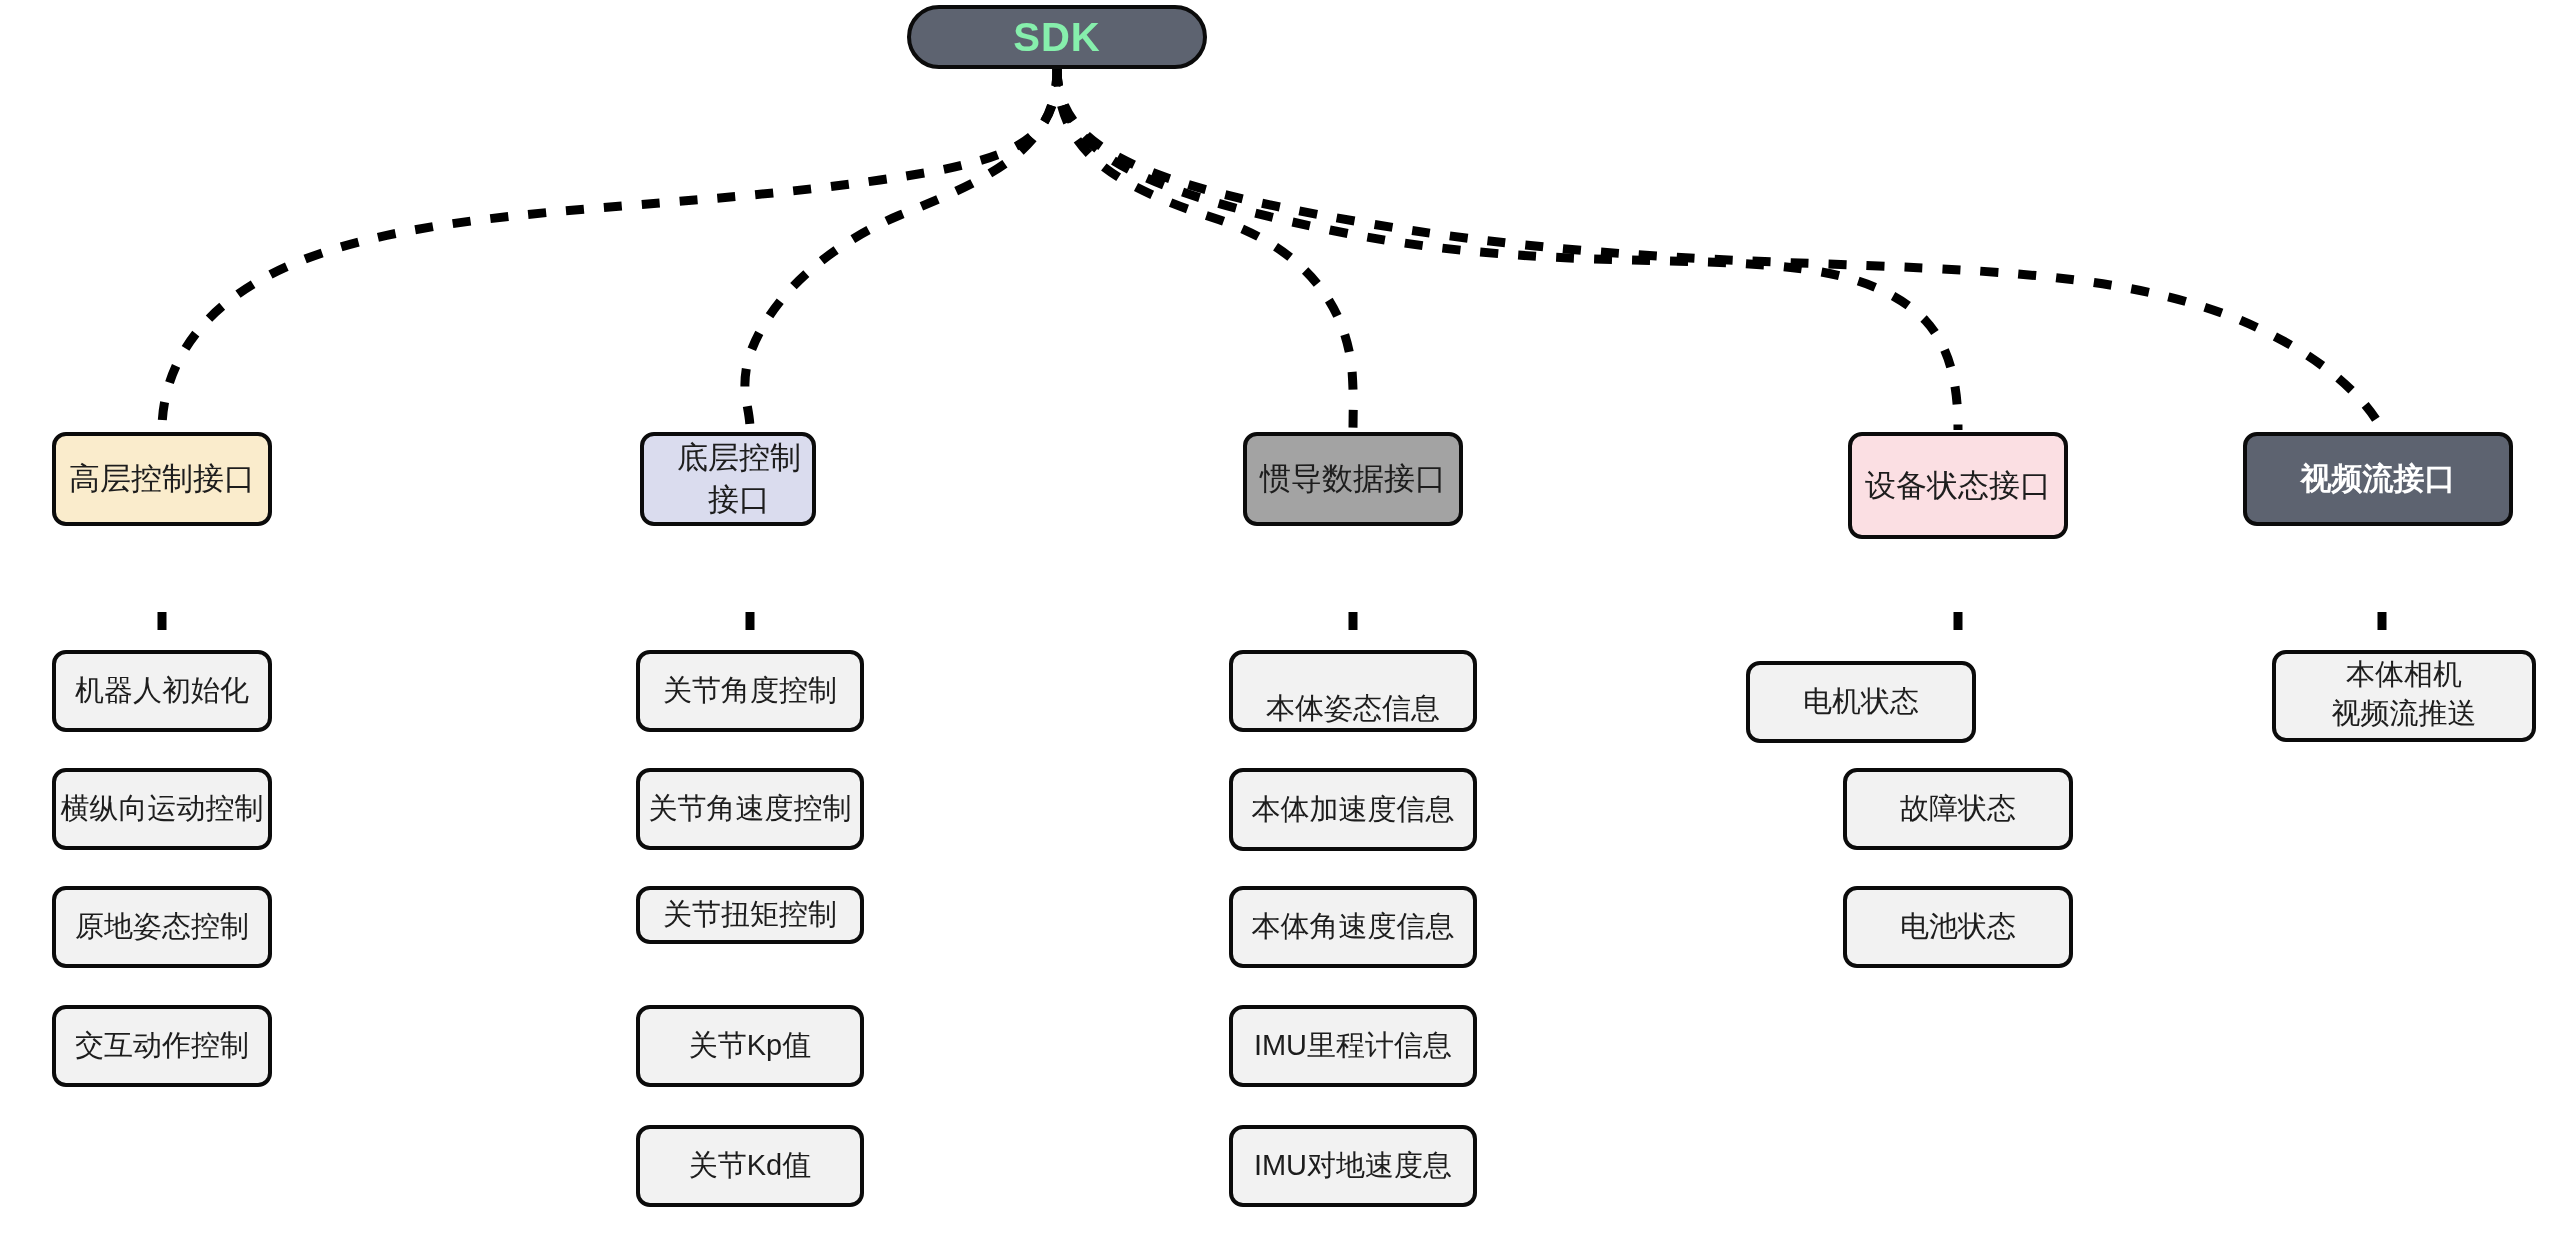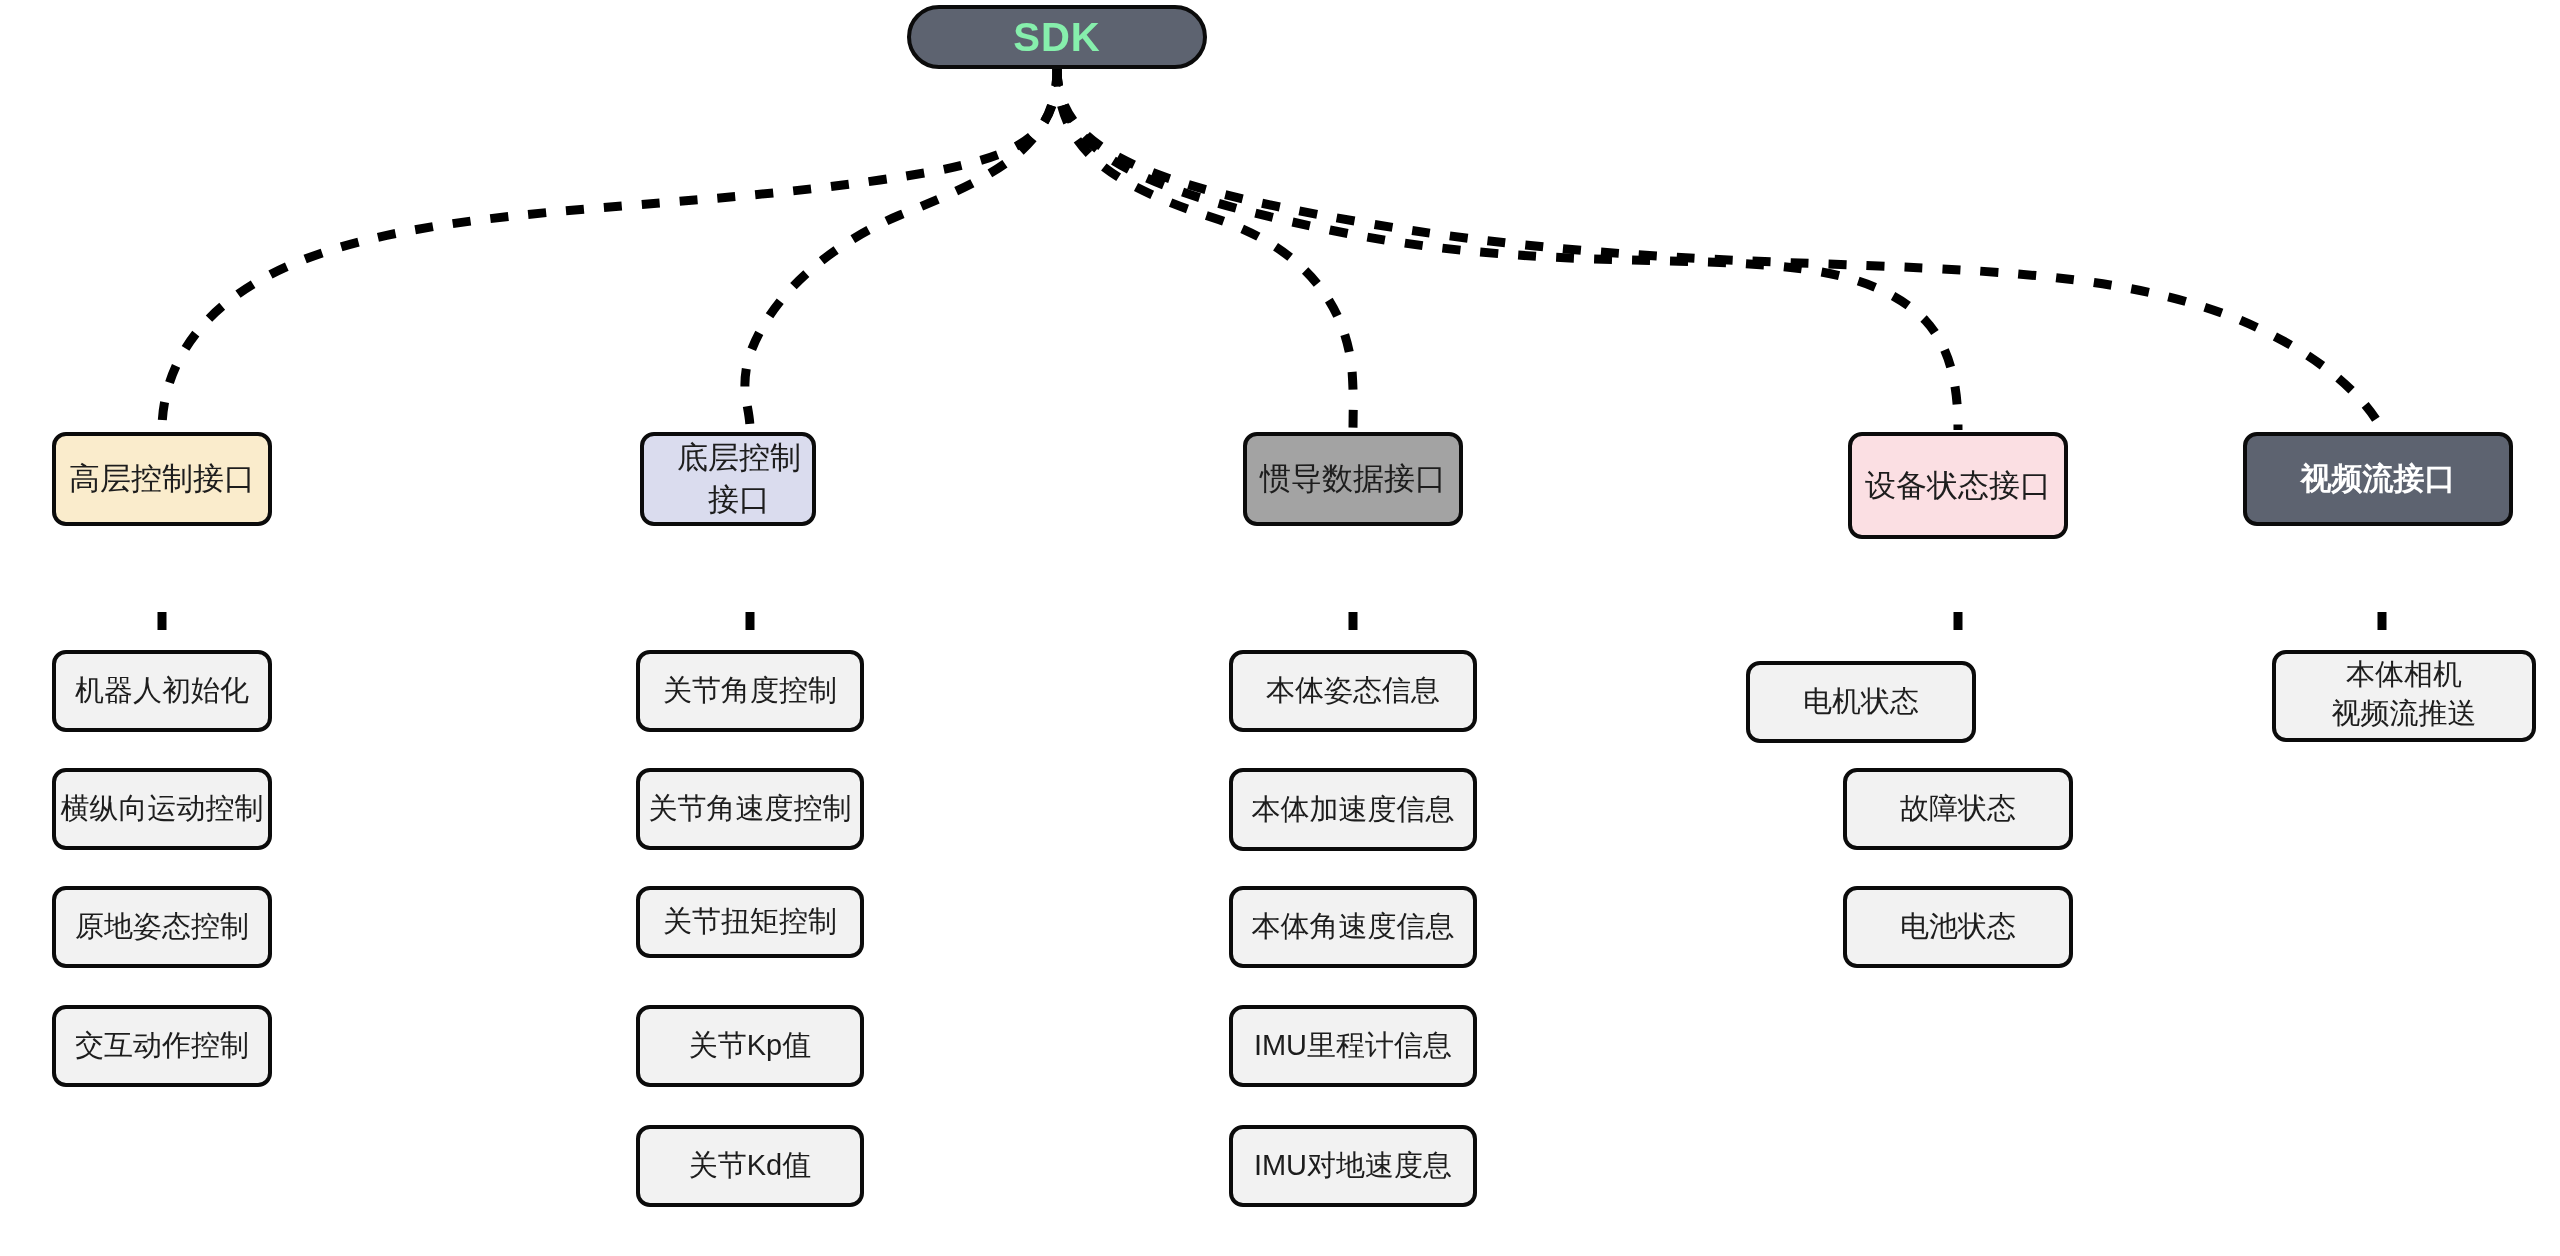--- a/index.html
+++ b/index.html
@@ -119,33 +119,33 @@
   </div>
 
   <div class="node category" style="left:640px; top:432px; width:176px; height:94px; background:#dadcee;padding-left:22px;">底层控制接口</div>
 
   <div class="node leaf" style="left:636px; top:650px; width:228px; height:82px;">
     <span class="leaf-text">关节角度控制</span>
   </div>
   <div class="node leaf" style="left:636px; top:768px; width:228px; height:82px;">
     <span class="leaf-text">关节角速度控制</span>
   </div>
-  <div class="node leaf" style="left:636px; top:886px; width:228px; height:72px;">
+  <div class="node leaf" style="left:636px; top:886px; width:228px; height:58px;">
     <span class="leaf-text">关节扭矩控制</span>
   </div>
   <div class="node leaf" style="left:636px; top:1005px; width:228px; height:82px;">
     <span class="leaf-text">关节Kp值</span>
   </div>
   <div class="node leaf" style="left:636px; top:1125px; width:228px; height:82px;">
     <span class="leaf-text">关节Kd值</span>
   </div>
 
   <div class="node category" style="left:1243px; top:432px; width:220px; height:94px; background:#a3a3a3;">惯导数据接口</div>
 
-  <div class="node leaf" style="left:1229px; top:650px; width:248px; height:82px;">
+  <div class="node leaf" style="left:1229px; top:650px; width:248px; height:82px;align-items:flex-end;">
     <span class="leaf-text">本体姿态信息</span>
   </div>
   <div class="node leaf" style="left:1229px; top:768px; width:248px; height:83px;">
     <span class="leaf-text">本体加速度信息</span>
   </div>
   <div class="node leaf" style="left:1229px; top:886px; width:248px; height:82px;">
     <span class="leaf-text">本体角速度信息</span>
   </div>
   <div class="node leaf" style="left:1229px; top:1005px; width:248px; height:82px;">
     <span class="leaf-text">IMU里程计信息</span>

